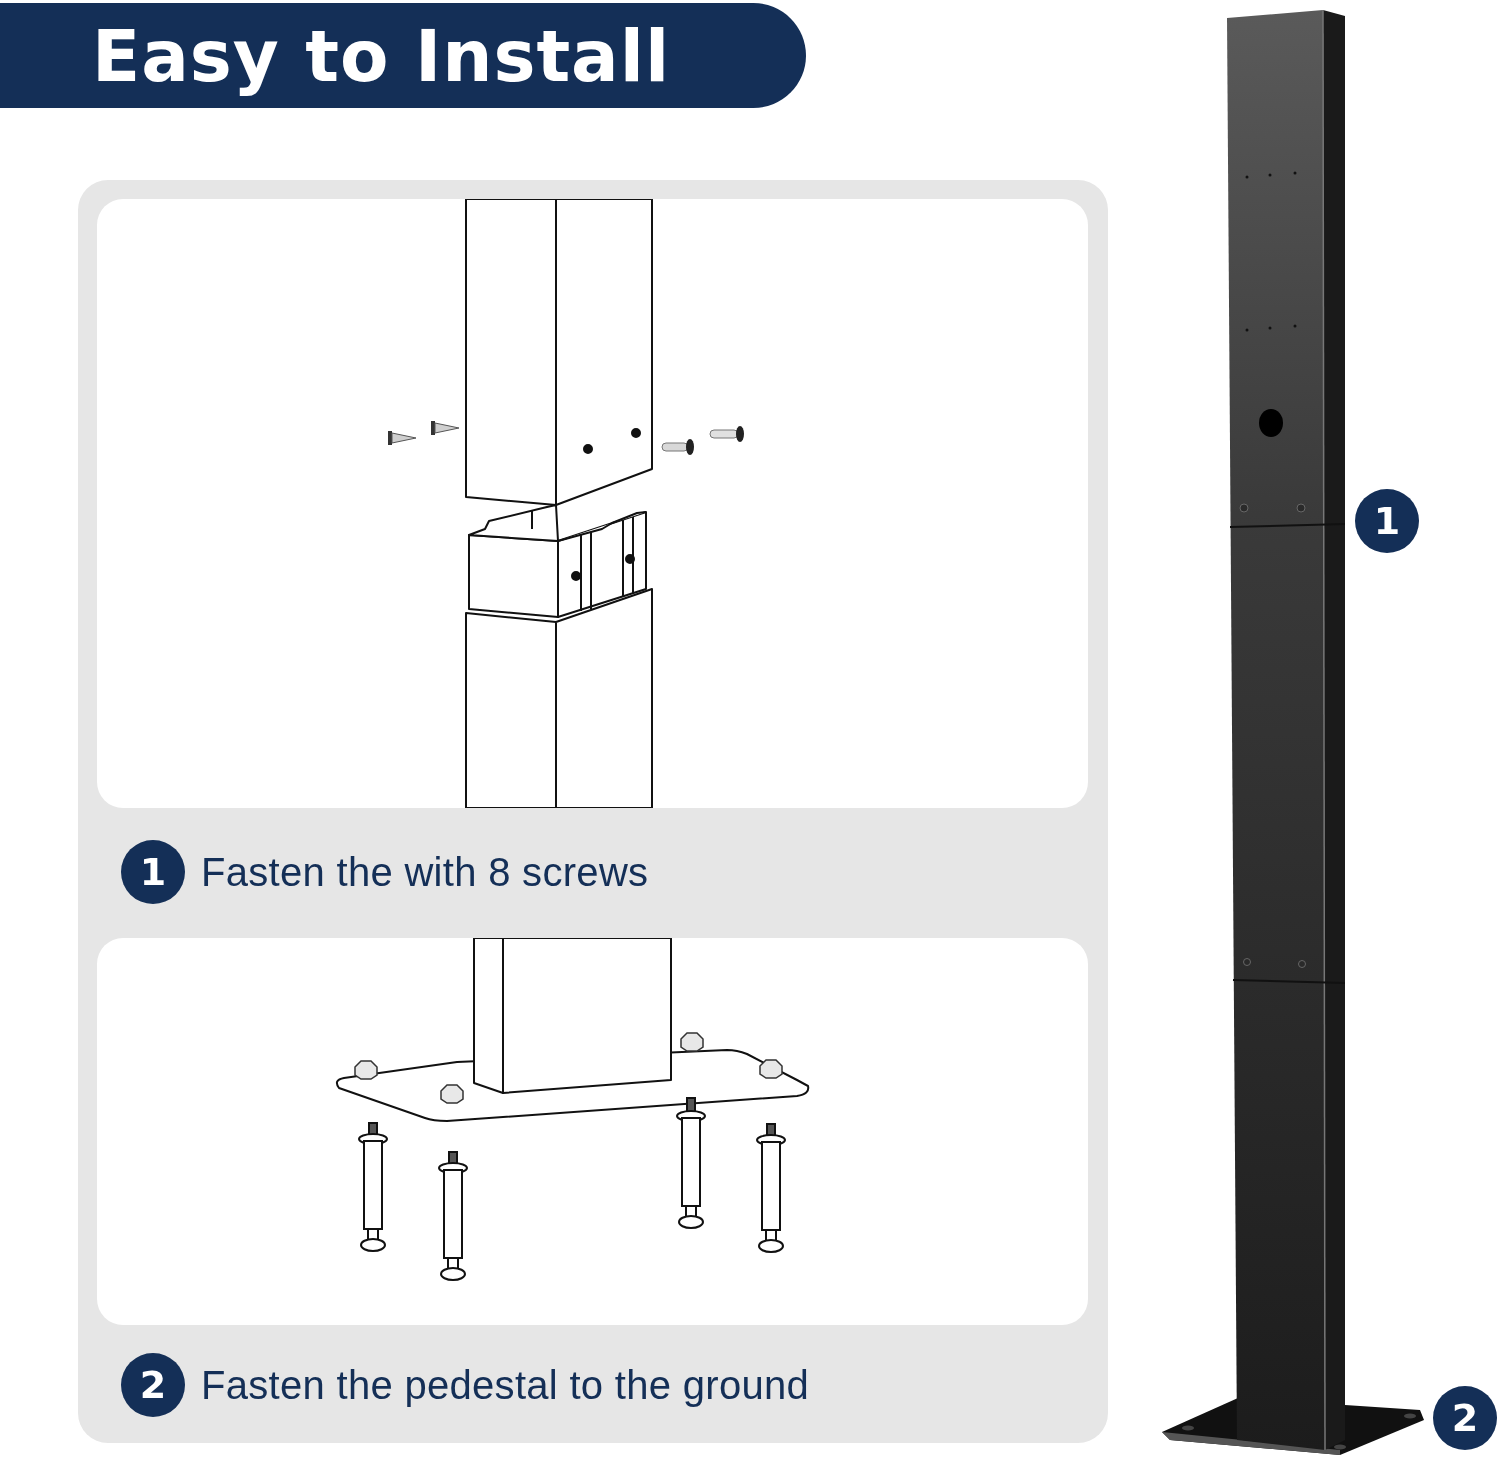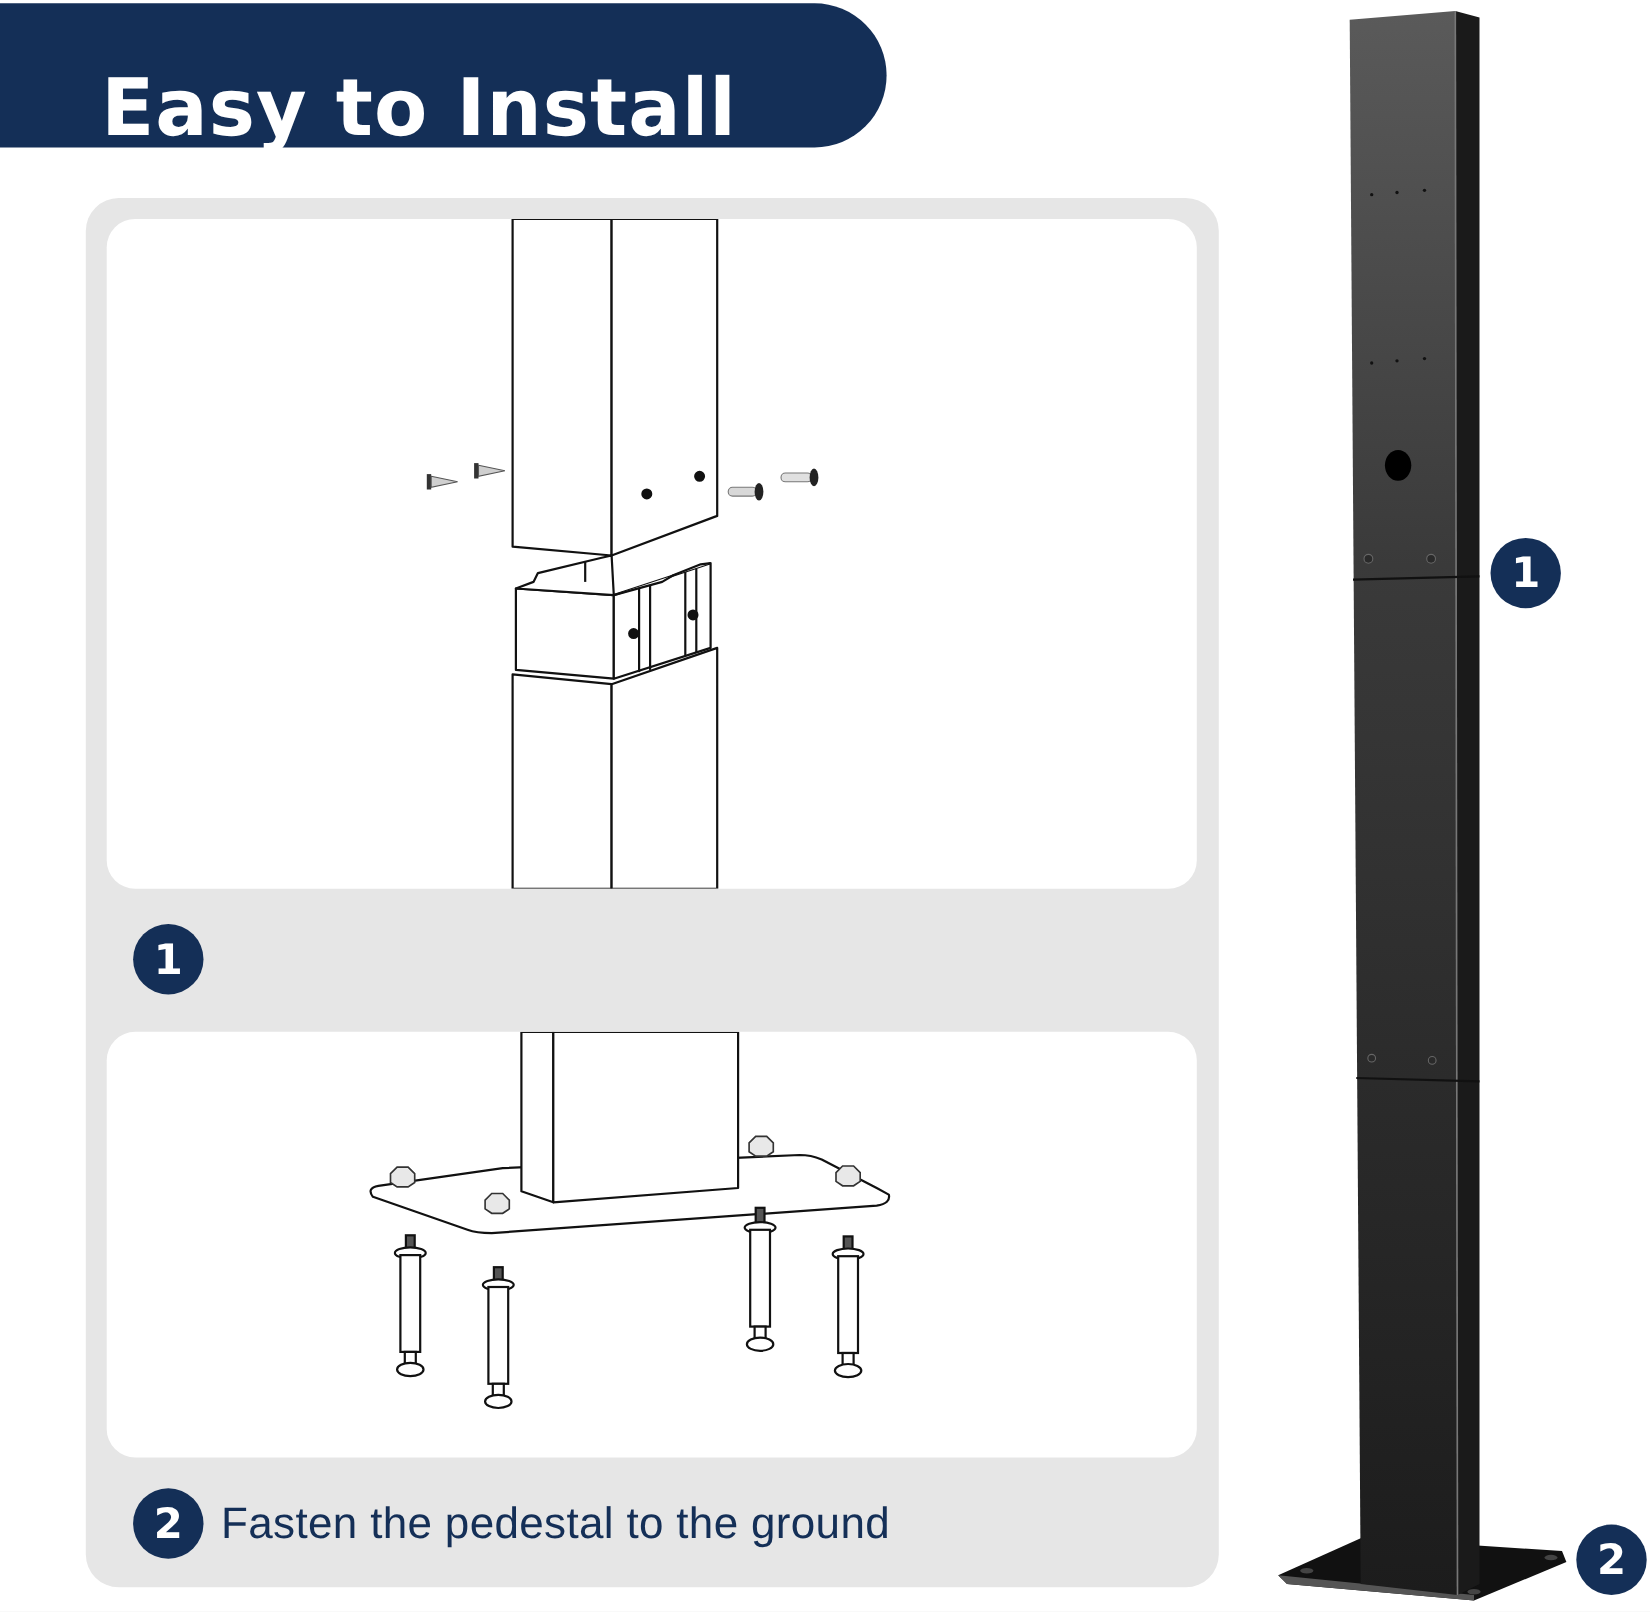--- a/index.html
+++ b/index.html
@@ -1,22 +1,22 @@
 <!DOCTYPE html>
 <html><head>
 <meta charset="utf-8">
 <style>
   * { box-sizing: border-box; margin: 0; padding: 0; }
   html, body { width: 1500px; height: 1465px; background: #ffffff; overflow: hidden; }
   body { position: relative; font-family: "DejaVu Sans", sans-serif; }
 
   .banner {
-    position: absolute; left: 0; top: 3px; width: 806px; height: 131px;
+    position: absolute; left: 0; top: 3px; width: 806px; height: 105px;
     background: #142f57; border-radius: 0 66px 66px 0;
-    display: flex; align-items: flex-end;
+    display: flex; align-items: center;
   }
   .banner-title {
     margin-left: 92px; color: #ffffff; font-weight: bold;
     font-family: "DejaVu Sans", sans-serif; font-size: 72px; letter-spacing: 1px;
     line-height: 1; transform: scaleX(0.98); transform-origin: left center;
   }
 
   .steps-card {
     position: absolute; left: 78px; top: 180px; width: 1030px; height: 1263px;
     background: #e6e6e6; border-radius: 30px;
@@ -107,20 +107,21 @@
         <g transform="translate(613,235)">
           <rect x="0" y="-4" width="28" height="8" rx="4" fill="#e0e0e0" stroke="#777" stroke-width="1"></rect>
           <ellipse cx="30" cy="0" rx="4" ry="8" fill="#222"></ellipse>
         </g>
       </g>
     </svg>
   </div>
 
   <div class="step-caption step-caption-1">
     <div class="step-badge">1</div>
+    <span class="step-text">Fasten the with 8 screws</span>
   </div>
 
   <div class="panel panel-2">
     <svg width="991" height="387" viewBox="0 0 991 387">
       <g fill="#fff" stroke="#111" stroke-width="2" stroke-linejoin="round">
 
         <path d="M247,140 Q236,142 242,150 L328,180 Q336,183 350,183 L700,158 Q713,156 711,148 L700,142 L650,116 Q640,112 630,112 L360,124 Z"></path>
 
         <path d="M377,0 L377,145 L406,155 L406,0 Z"></path>
         <path d="M406,0 L406,155 L574,142 L574,0 Z"></path>

